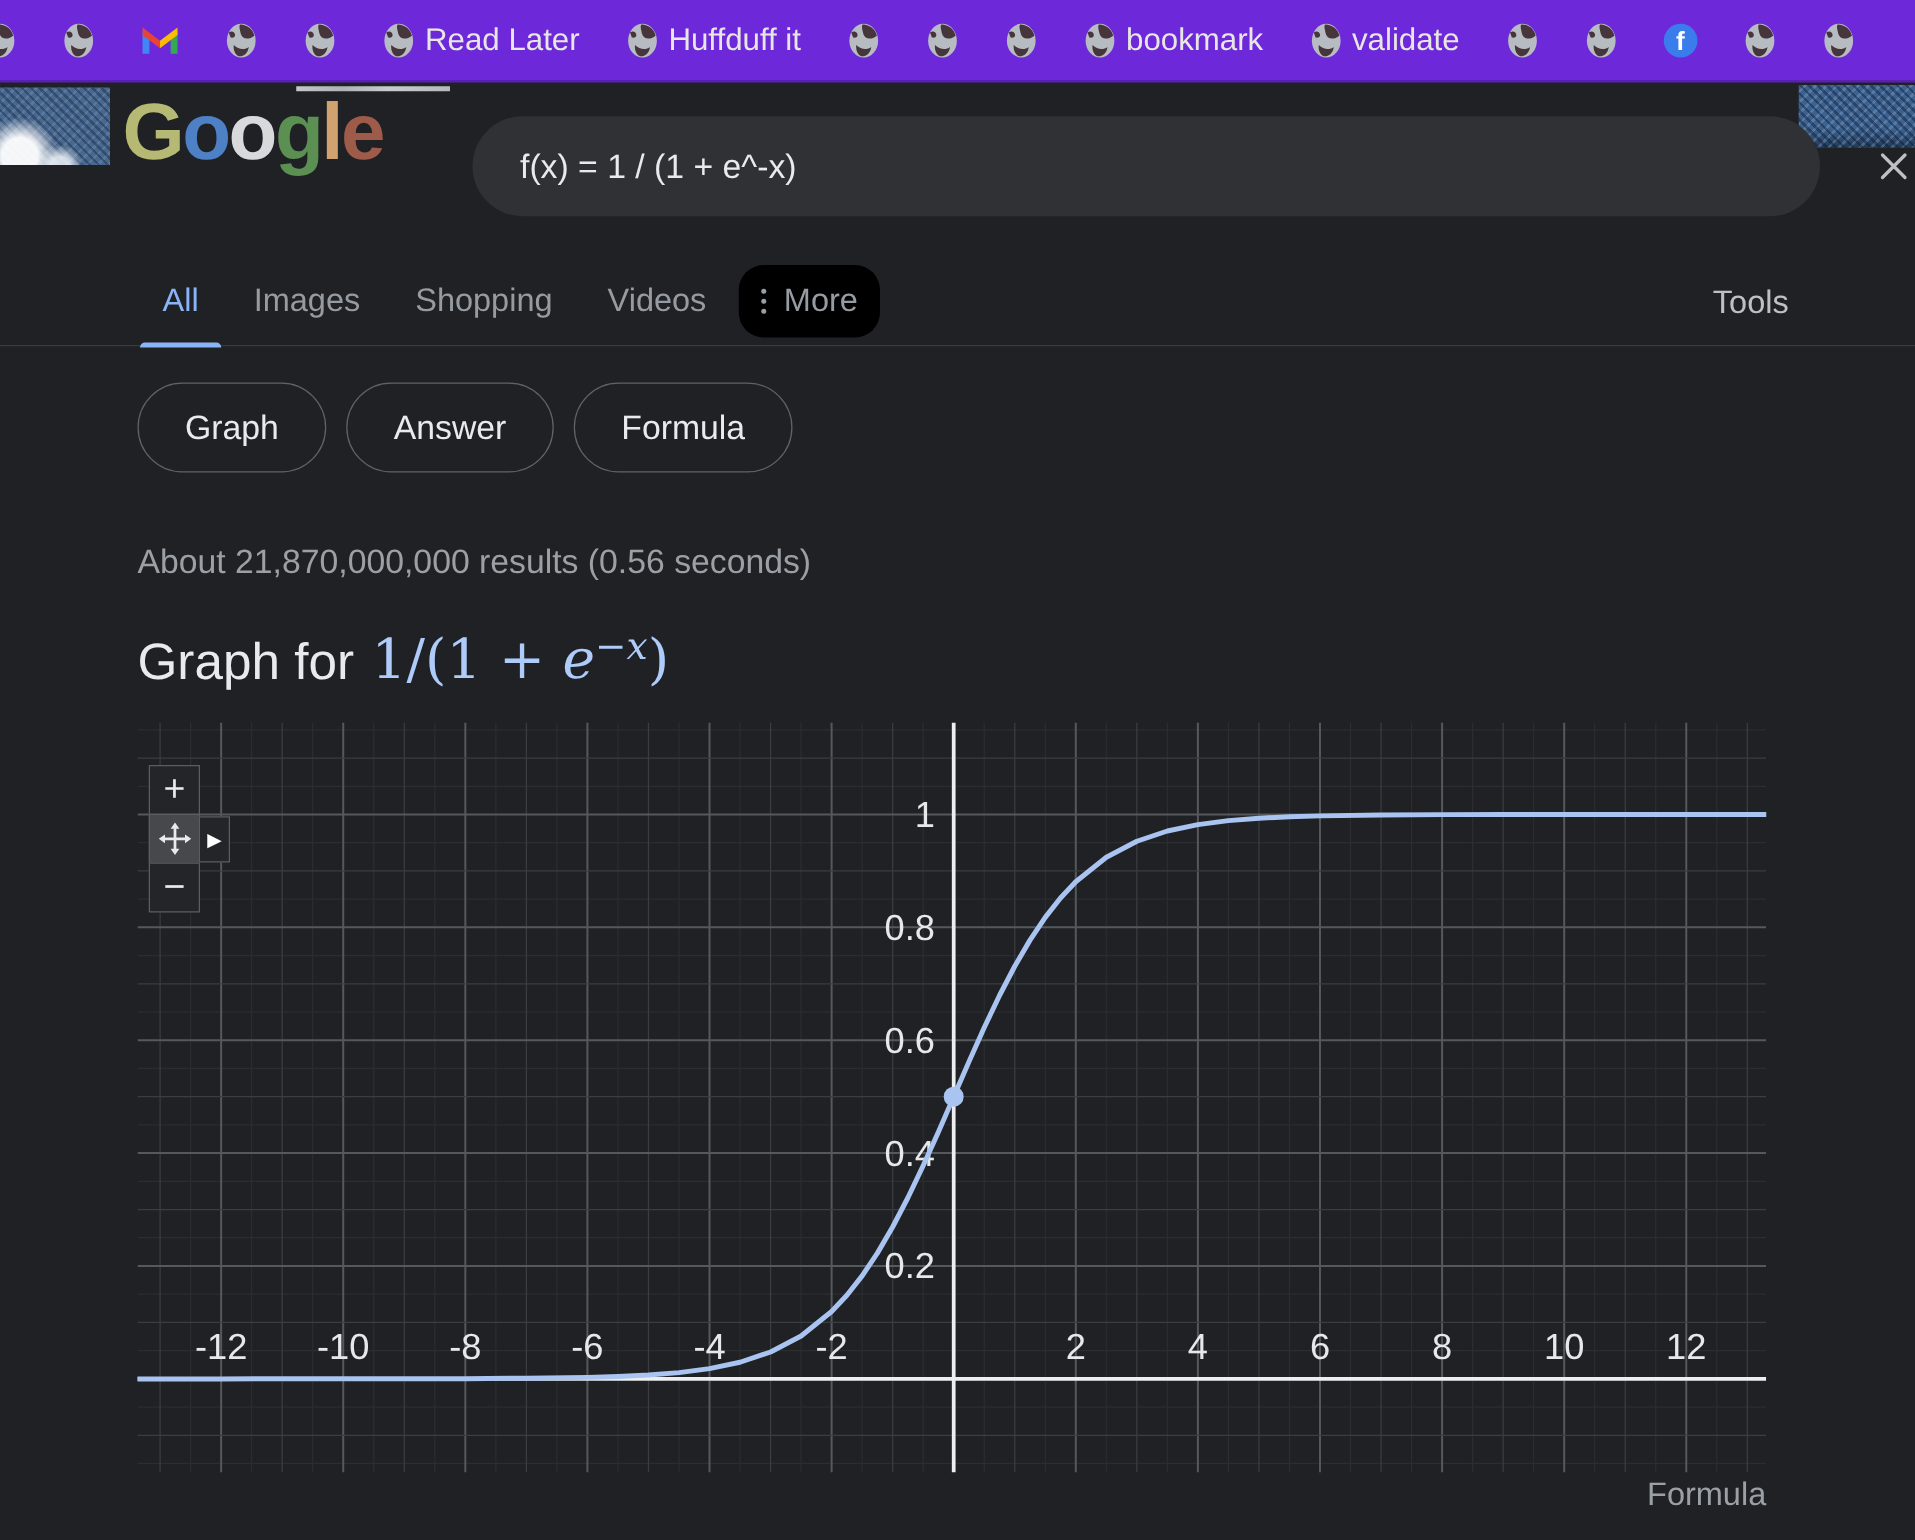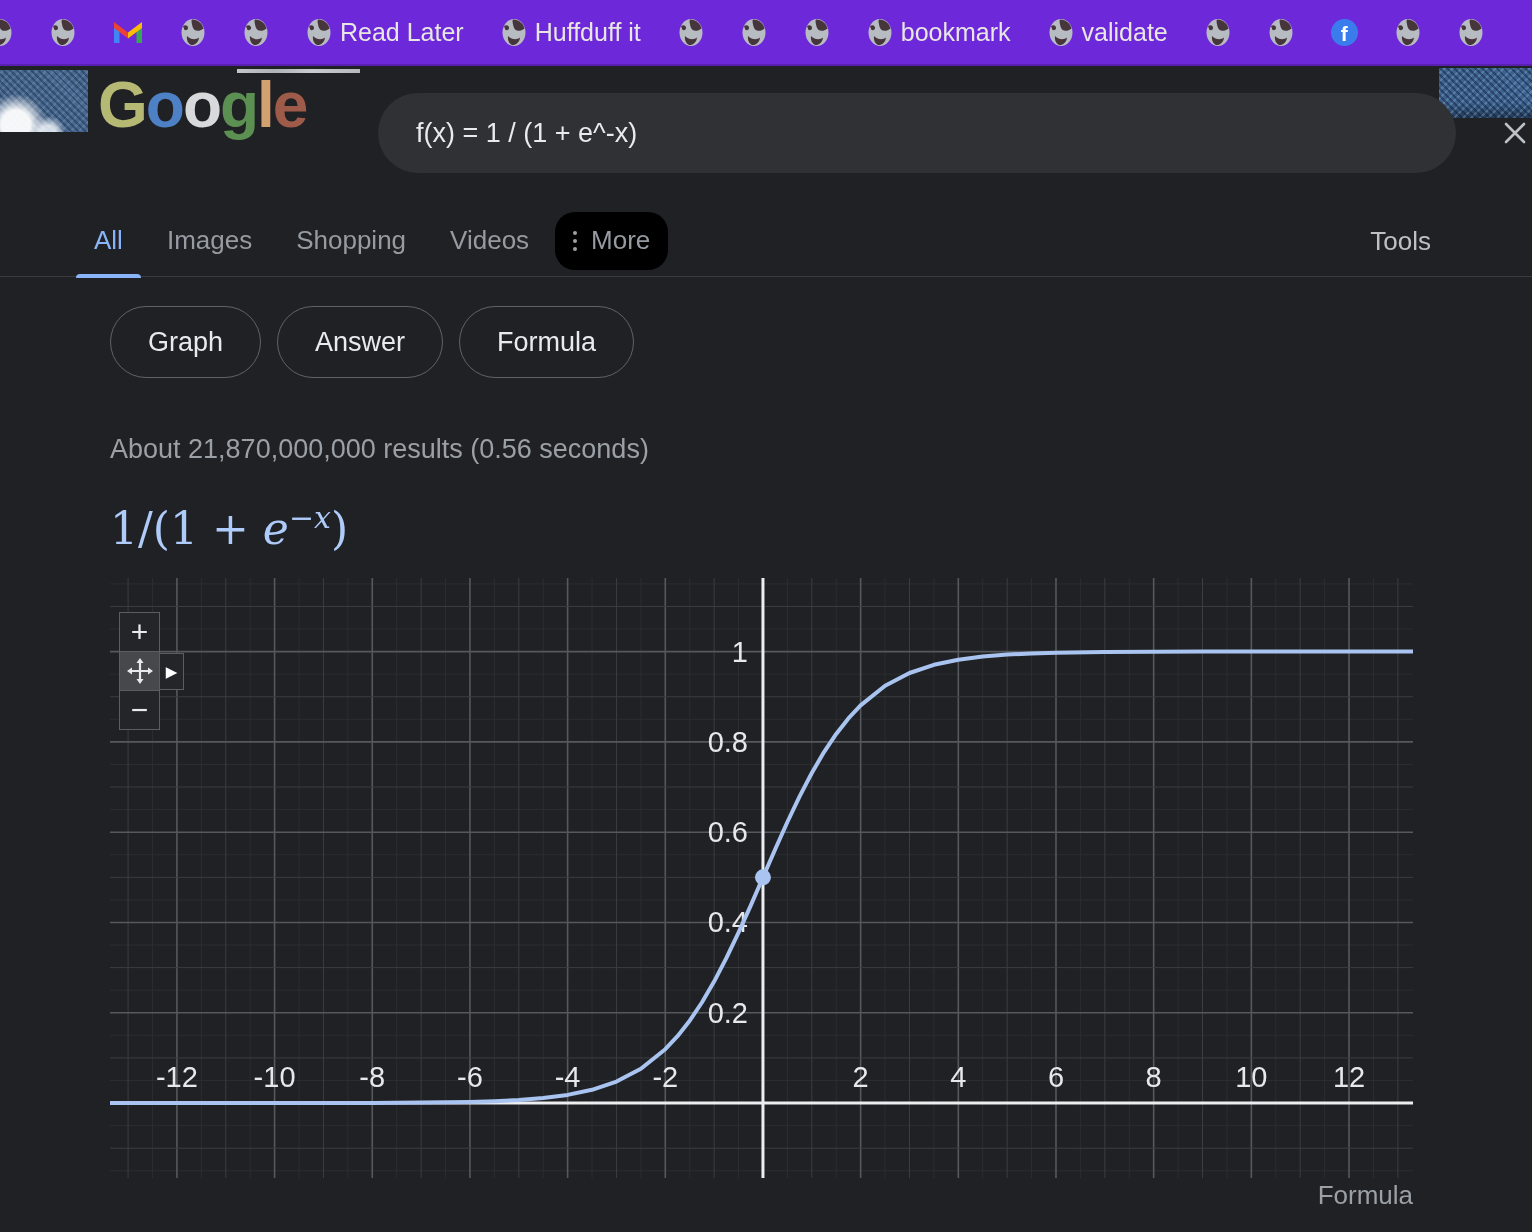--- a/index.html
+++ b/index.html
@@ -55,21 +55,21 @@
   }
   .search-query{
     position:absolute;left:38px;top:0;height:80px;display:flex;align-items:center;
     color:#e8eaed;font-size:27px;
   }
   .sb-icon{position:absolute;top:50%;transform:translate(-50%,-50%);cursor:pointer;display:block;}
   
   .tabs-row{
     position:absolute;left:0;top:205px;width:1532px;height:72px;
     border-bottom:1px solid #3a3b3e;
-    display:flex;align-items:center;padding-left:76px;box-sizing:border-box;
+    display:flex;align-items:center;padding-left:112px;box-sizing:border-box;
   }
   .tab{
     position:relative;height:72px;display:flex;align-items:center;
     padding:0 18px;margin-right:8px;color:#969ba1;font-size:26px;cursor:pointer;white-space:nowrap;
   }
   .tab.active{color:#8ab4f8;}
   .tab.active::after{
     content:'';position:absolute;left:0;right:0;bottom:-1px;height:4px;
     background:#8ab4f8;border-radius:4px 4px 0 0;
   }
@@ -288,20 +288,21 @@
 <div class="tools-link">Tools</div>
 
 <div class="chips">
     <div class="chip">Graph</div>
     <div class="chip">Answer</div>
     <div class="chip">Formula</div>
   </div>
 
 <div class="result-stats">About 21,870,000,000 results (0.56 seconds)</div>
 <div class="graph-heading">
+  <span class="gh-prefix">Graph for</span>
   <span class="gh-formula"><span>1/(1 + </span><span class="it">e</span><sup class="it">−x</sup><span>)</span></span>
 </div>
 
 <div class="graph-wrap">
   <svg id="chart" width="1303" height="600" viewBox="0 0 1303 600">
       <line x1="42.489130434782574" y1="0" x2="42.489130434782574" y2="600" stroke="#2b2d30" stroke-width="1"></line>
       <line x1="91.32721139430281" y1="0" x2="91.32721139430281" y2="600" stroke="#2b2d30" stroke-width="1"></line>
       <line x1="140.16529235382305" y1="0" x2="140.16529235382305" y2="600" stroke="#2b2d30" stroke-width="1"></line>
       <line x1="189.0033733133433" y1="0" x2="189.0033733133433" y2="600" stroke="#2b2d30" stroke-width="1"></line>
       <line x1="237.84145427286356" y1="0" x2="237.84145427286356" y2="600" stroke="#2b2d30" stroke-width="1"></line>

